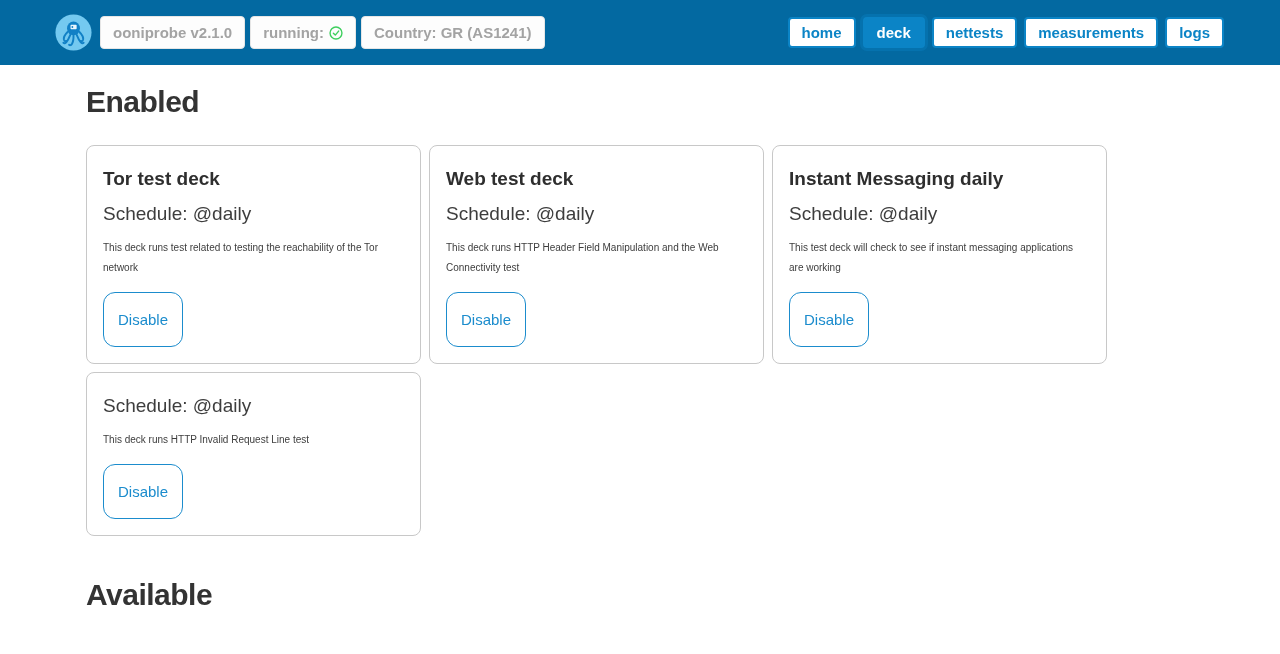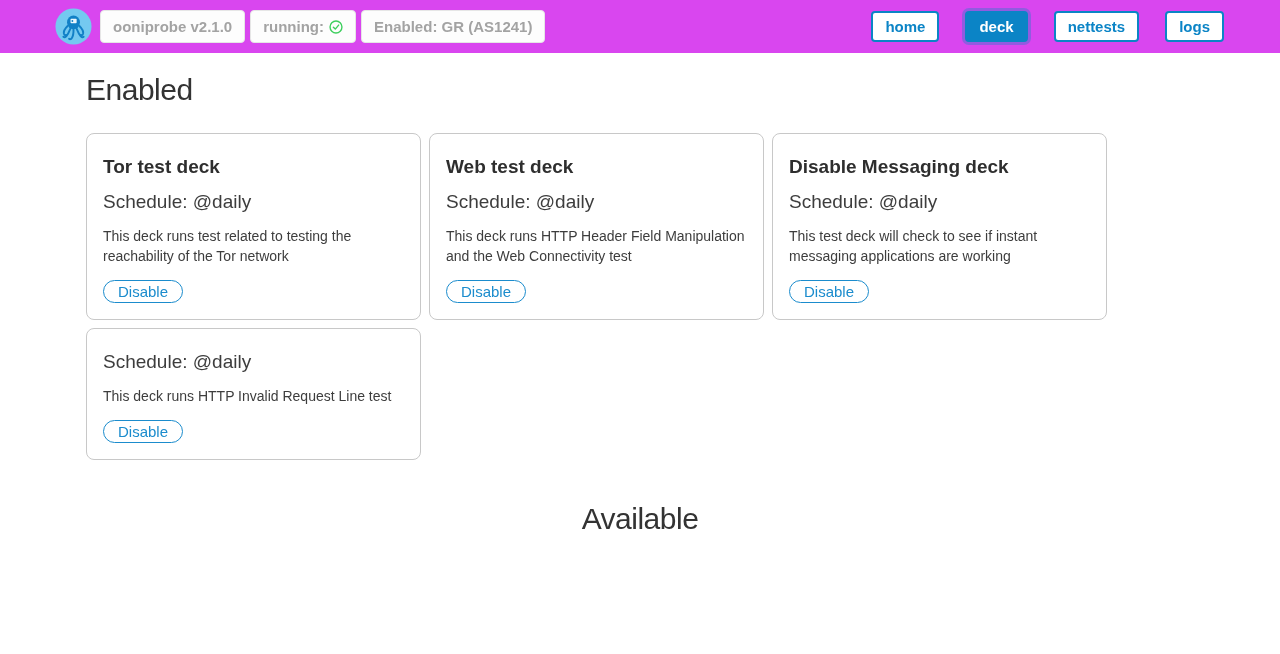--- a/index.html
+++ b/index.html
@@ -4,22 +4,22 @@
 <style>
   * { box-sizing: border-box; margin: 0; padding: 0; }
   html, body {
     width: 1280px; height: 654px;
     overflow: hidden;
     background: #ffffff;
     font-family: "Liberation Sans", sans-serif;
   }
   
   .topbar {
-    height: 53px;
-    background: #d946ef;
+    height: 65px;
+    background: #0369a1;
     display: flex;
     align-items: center;
     padding: 0 56px 0 55px;
   }
   .logo {
     width: 37px; height: 37px;
     flex: 0 0 auto;
     display: inline-block;
   }
   .badges {
@@ -39,21 +39,21 @@
     display: inline-flex;
     align-items: center;
     gap: 5px;
     white-space: nowrap;
   }
   .badge .check-icon { display: inline-flex; }
   .nav {
     margin-left: auto;
     display: flex;
     align-items: flex-start;
-    gap: 26px;
+    gap: 7px;
     padding-left: 16px;
   }
   .nav-btn {
     font-family: "Liberation Sans", sans-serif;
     font-weight: bold;
     font-size: 15px;
     color: #0b84c6;
     background: #ffffff;
     border: 2px solid #0b84c6;
     border-radius: 4px;
@@ -65,27 +65,27 @@
     background: #0b84c6;
     color: #ffffff;
     box-shadow: 0 0 0 3px rgba(11,132,198,0.35);
   }
   
   .main {
     padding: 0 86px;
   }
   .section-title {
     font-size: 30px;
-    font-weight: normal;
+    font-weight: bold;
     color: #333333;
     letter-spacing: -0.5px;
     margin-top: 20px;
     margin-bottom: 26px;
   }
-  .section-title.available { margin-top: 42px; margin-bottom: 27px; text-align: center; }
+  .section-title.available { margin-top: 42px; margin-bottom: 27px; }
   .grid {
     display: flex;
     flex-wrap: wrap;
     column-gap: 18px;
     row-gap: 42px;
     width: 1043px;
     gap: 8px;
   }
   .card {
     width: 335px;
@@ -99,33 +99,33 @@
     font-weight: bold;
     color: #2e2e2e;
     margin: 0 0 13px 0;
   }
   .card-schedule {
     font-size: 19px;
     color: #3d3d3d;
     margin: 0 0 13px 0;
   }
   .card-desc {
-    font-size: 14px;
+    font-size: 10px;
     color: #3d3d3d;
     line-height: 20px;
     margin: 0 0 14px 0;
   }
   .btn-outline {
     font-family: "Liberation Sans", sans-serif;
     font-size: 15px;
     color: #1b8ccd;
     background: #ffffff;
     border: 1.5px solid #1b8ccd;
     border-radius: 12px;
-    padding: 2px 14px;
+    padding: 18px 14px;
     cursor: pointer;
   }
 </style>
 </head>
 <body>
 
 <div class="topbar">
   <span class="logo">
     <svg viewBox="0 0 40 40" width="37" height="37">
       <circle cx="20" cy="20" r="19.5" fill="#74c9f0"></circle>
@@ -149,28 +149,29 @@
       <span class="badge">
         <span>running:</span>
         <span class="check-icon">
           <svg viewBox="0 0 16 16" width="14" height="14">
             <circle cx="8" cy="8" r="6.8" fill="none" stroke="#3ecf5e" stroke-width="1.6"></circle>
             <path d="M5 8.2 L7.2 10.4 L11 5.8" fill="none" stroke="#3ecf5e" stroke-width="1.6" stroke-linecap="round" stroke-linejoin="round"></path>
           </svg>
         </span>
       </span>
       <span class="badge">
-        <span>Enabled: GR (AS1241)</span>
+        <span>Country: GR (AS1241)</span>
       </span>
     </div>
 
   <nav class="nav" id="nav">
       <button class="nav-btn">home</button>
       <button class="nav-btn active">deck</button>
       <button class="nav-btn">nettests</button>
+      <button class="nav-btn">measurements</button>
       <button class="nav-btn">logs</button>
     </nav>
 </div>
 
 <main class="main">
   <h1 class="section-title">Enabled</h1>
   <div class="grid" id="enabled-grid">
   <div class="card">
     <h2 class="card-title">Tor test deck</h2>
     <p class="card-schedule">Schedule: @daily</p>
@@ -179,21 +180,21 @@
   </div>
 
   <div class="card">
     <h2 class="card-title">Web test deck</h2>
     <p class="card-schedule">Schedule: @daily</p>
     <p class="card-desc">This deck runs HTTP Header Field Manipulation and the Web Connectivity test</p>
     <button class="btn-outline">Disable</button>
   </div>
 
   <div class="card">
-    <h2 class="card-title">Disable Messaging deck</h2>
+    <h2 class="card-title">Instant Messaging daily</h2>
     <p class="card-schedule">Schedule: @daily</p>
     <p class="card-desc">This test deck will check to see if instant messaging applications are working</p>
     <button class="btn-outline">Disable</button>
   </div>
 
   <div class="card">
     <p class="card-schedule">Schedule: @daily</p>
     <p class="card-desc">This deck runs HTTP Invalid Request Line test</p>
     <button class="btn-outline">Disable</button>
   </div>

